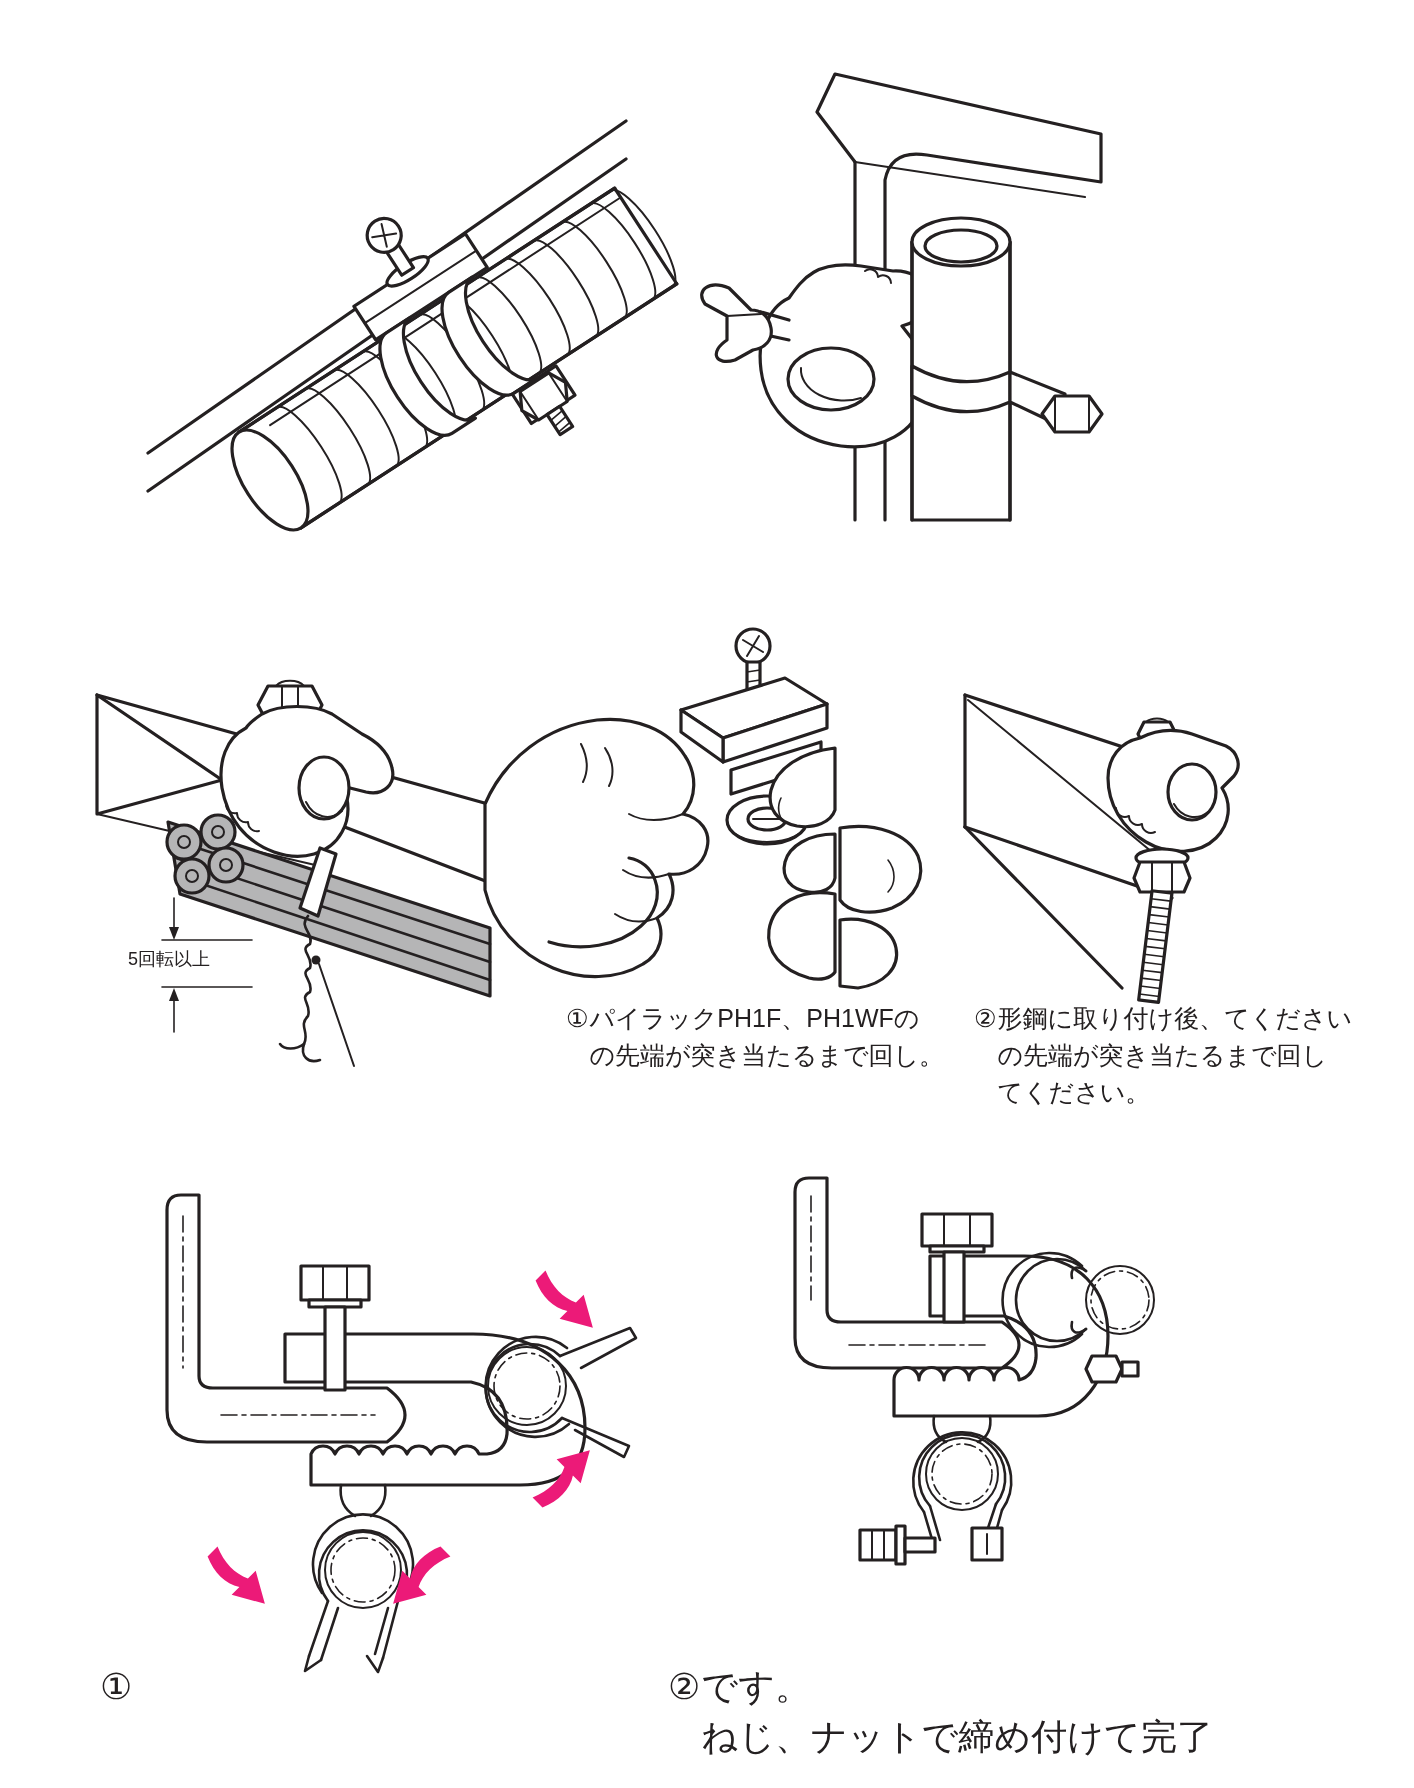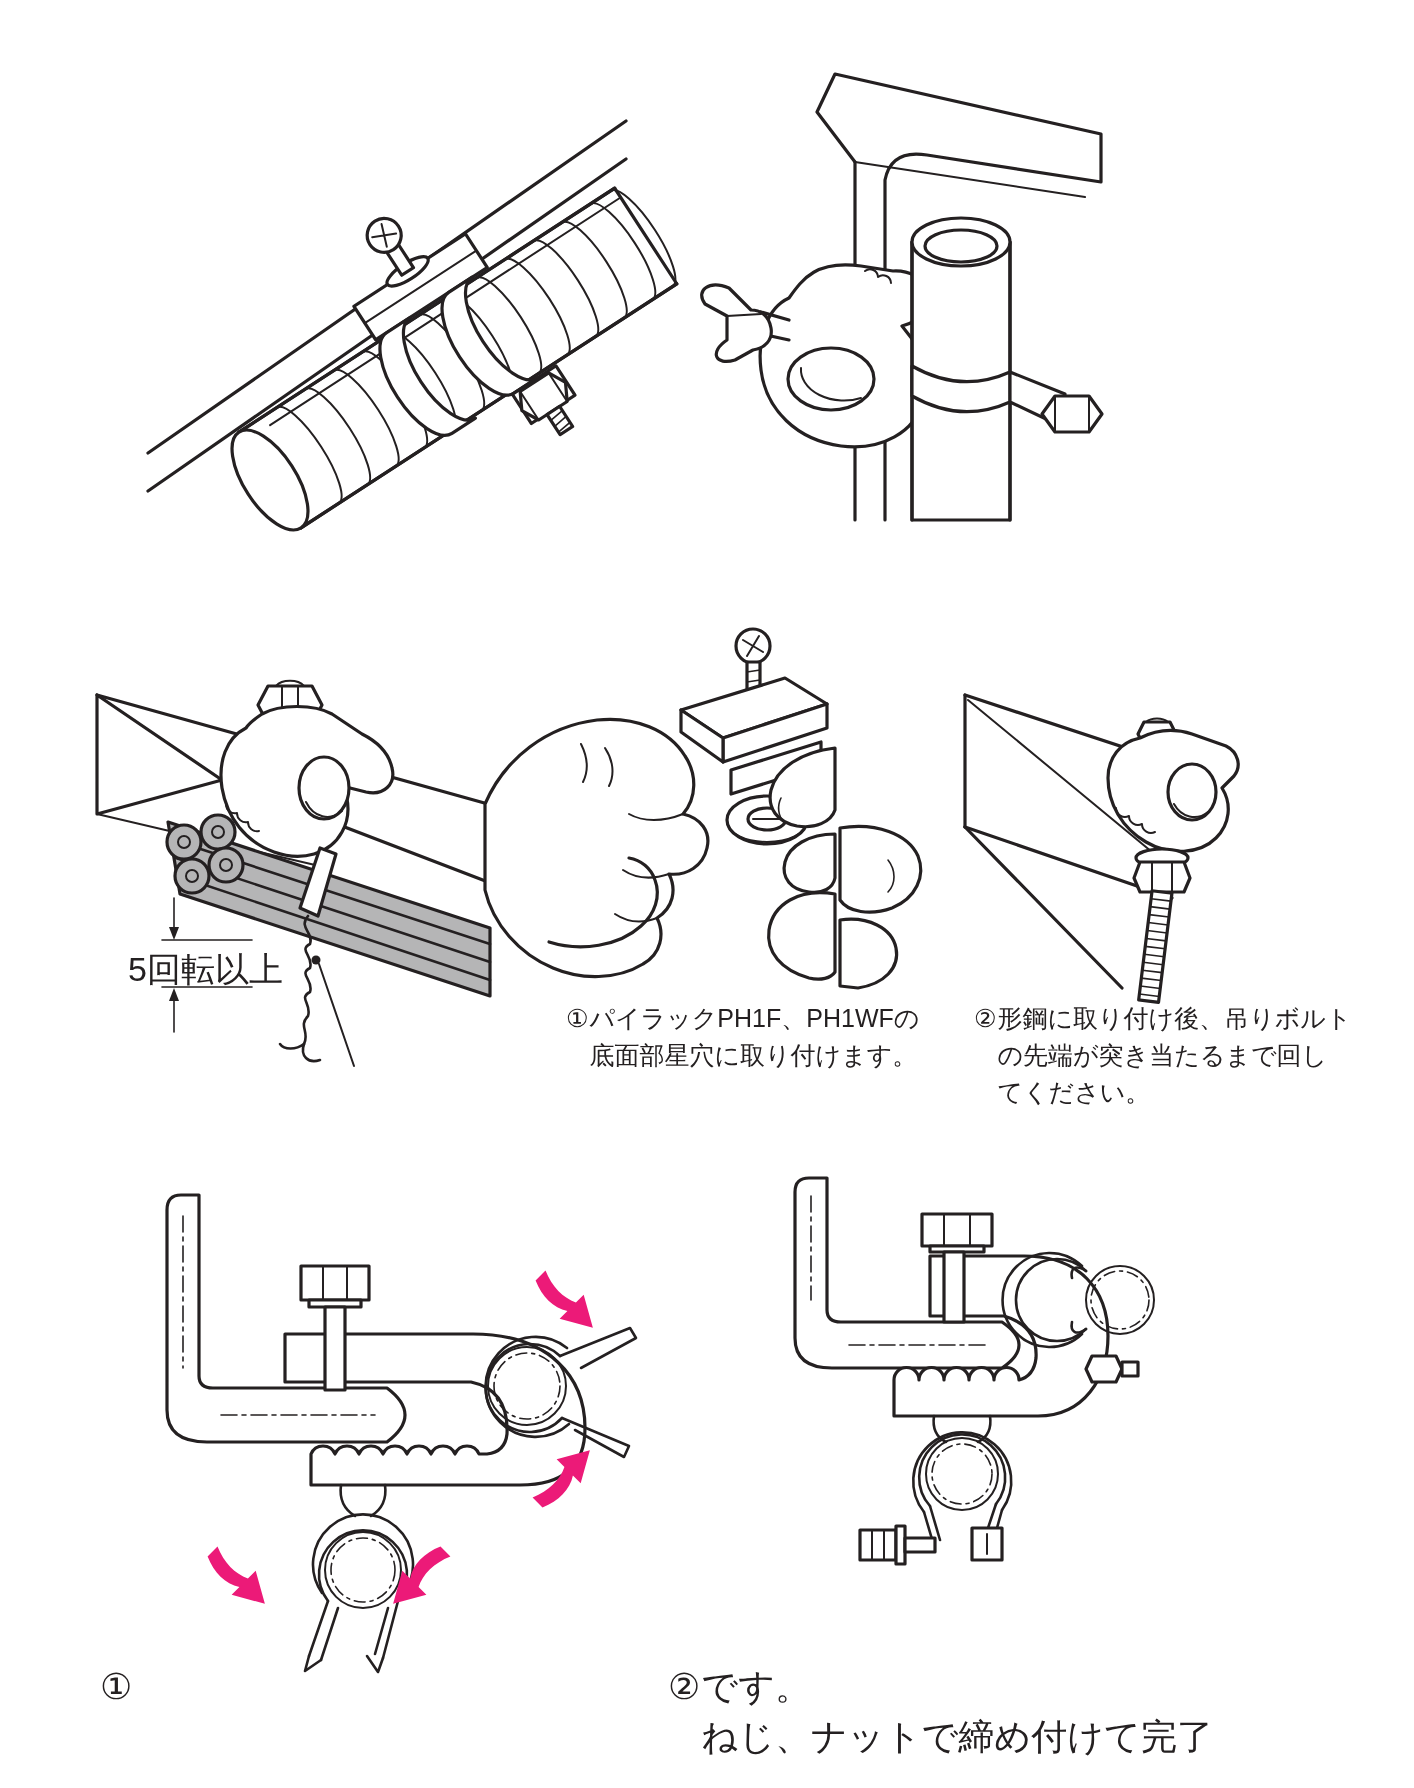--- a/index.html
+++ b/index.html
@@ -15,21 +15,21 @@
   .thin{stroke-width:2;}
   .hair{stroke-width:1.6;}
   .mid{stroke-width:2.6;}
   .cdash{stroke-width:1.6;stroke-dasharray:16 5 4 5;}
   .pdash{stroke-width:1.6;stroke-dasharray:11 5 3 5;}
   .pink{fill:#ec1a78;stroke:none;}
   .cap{position:absolute;display:flex;align-items:flex-start;line-height:37px;font-size:25px;}
   .cap .cap-num{flex:0 0 auto;margin-right:1px;}
   .cap .cap-lines{display:flex;flex-direction:column;}
   .cap-lg{font-size:36px;line-height:50px;}
-  .dim-label{position:absolute;font-size:34px;white-space:nowrap;}
+  .dim-label{position:absolute;font-size:18px;white-space:nowrap;}
 </style>
 </head>
 <body>
 
 <div class="page">
 
   <div class="fig" style="left:140px;top:55px">
     <svg width="490" height="455" viewBox="0 0 490 455">
       <g>
         <line x1="8" y1="398" x2="486" y2="66"></line>
@@ -344,28 +344,28 @@
           <line class="thin" x1="315" y1="496" x2="315" y2="516"></line>
         </g>
       </g>
     </svg>
   </div>
 
   <div class="cap" style="left:566px;top:1000px">
     <span class="cap-num">①</span>
     <span class="cap-lines">
       <span>パイラックPH1F、PH1WFの</span>
-      <span>底面部星穴に取り付けます。</span>
+      <span>の先端が突き当たるまで回し。</span>
     </span>
   </div>
 
   <div class="cap" style="left:974px;top:1000px">
     <span class="cap-num">②</span>
     <span class="cap-lines">
-      <span>形鋼に取り付け後、吊りボルト</span>
+      <span>形鋼に取り付け後、てください</span>
       <span>の先端が突き当たるまで回し</span>
       <span>てください。</span>
     </span>
   </div>
 
   <div class="cap cap-lg" style="left:100px;top:1662px">
     <span class="cap-num">①</span>
     <span class="cap-lines">
     </span>
   </div>

